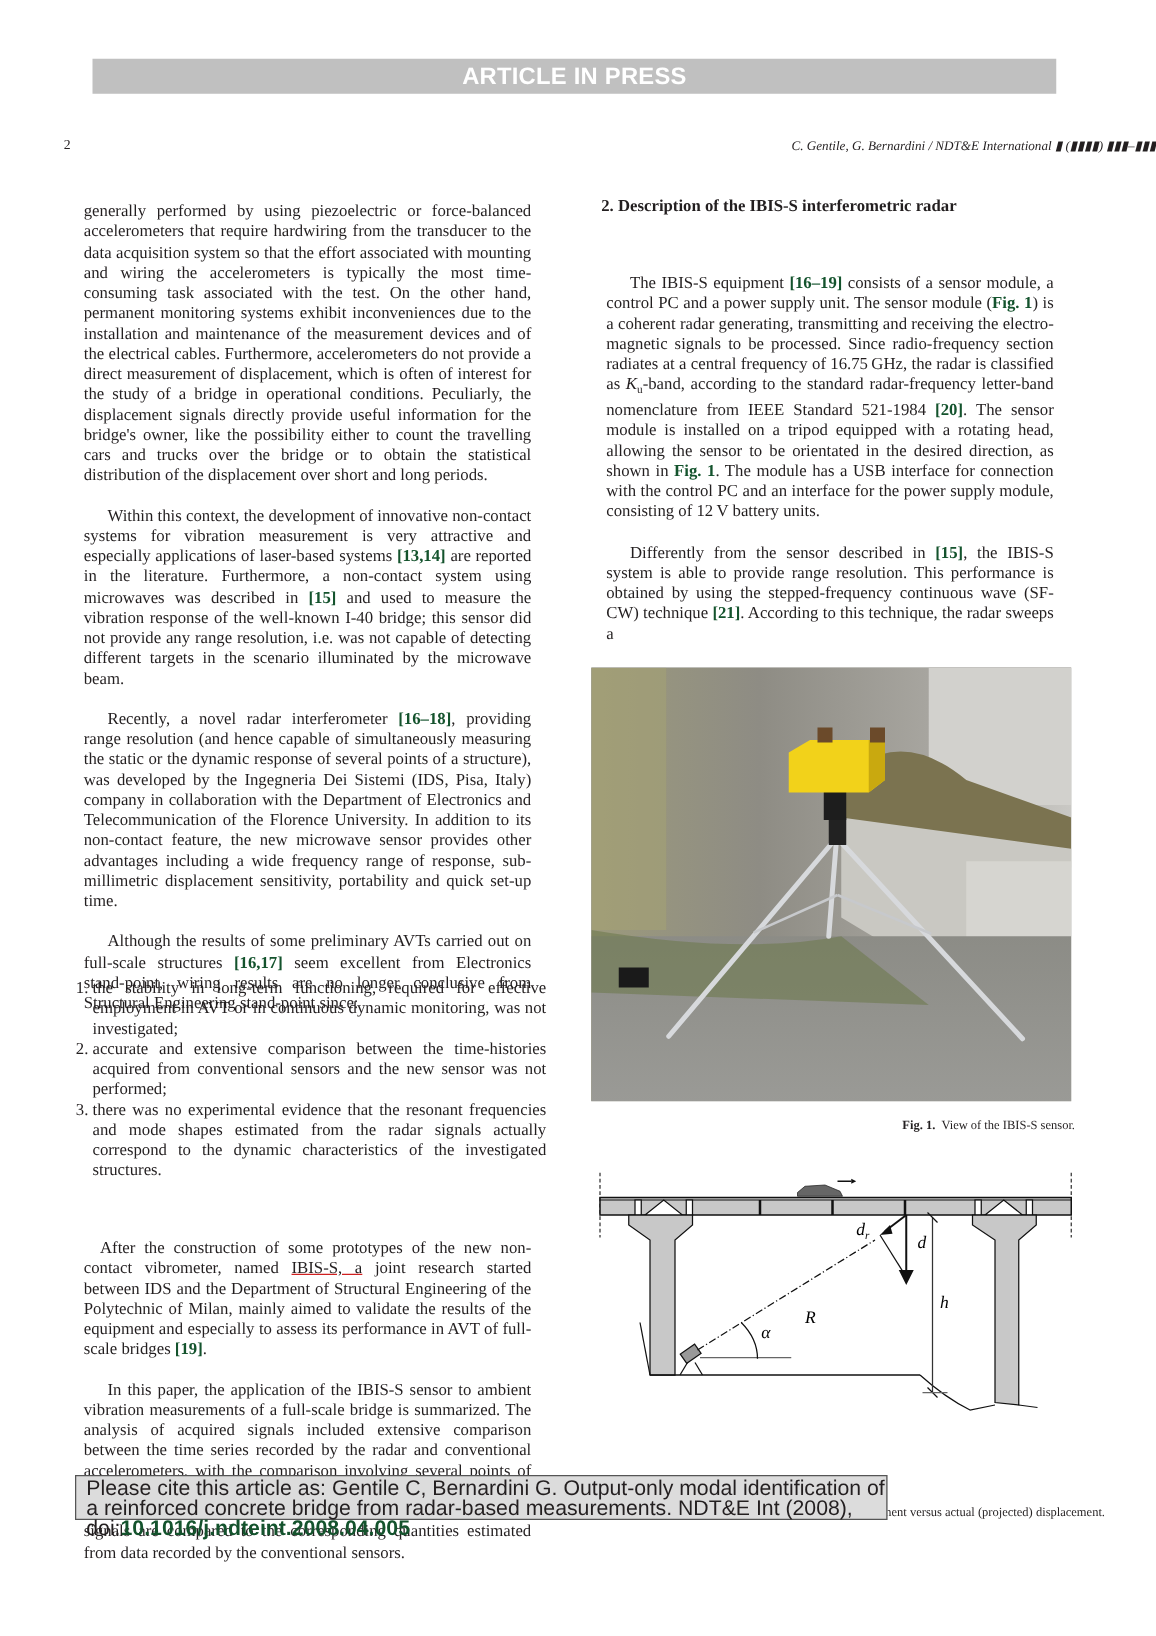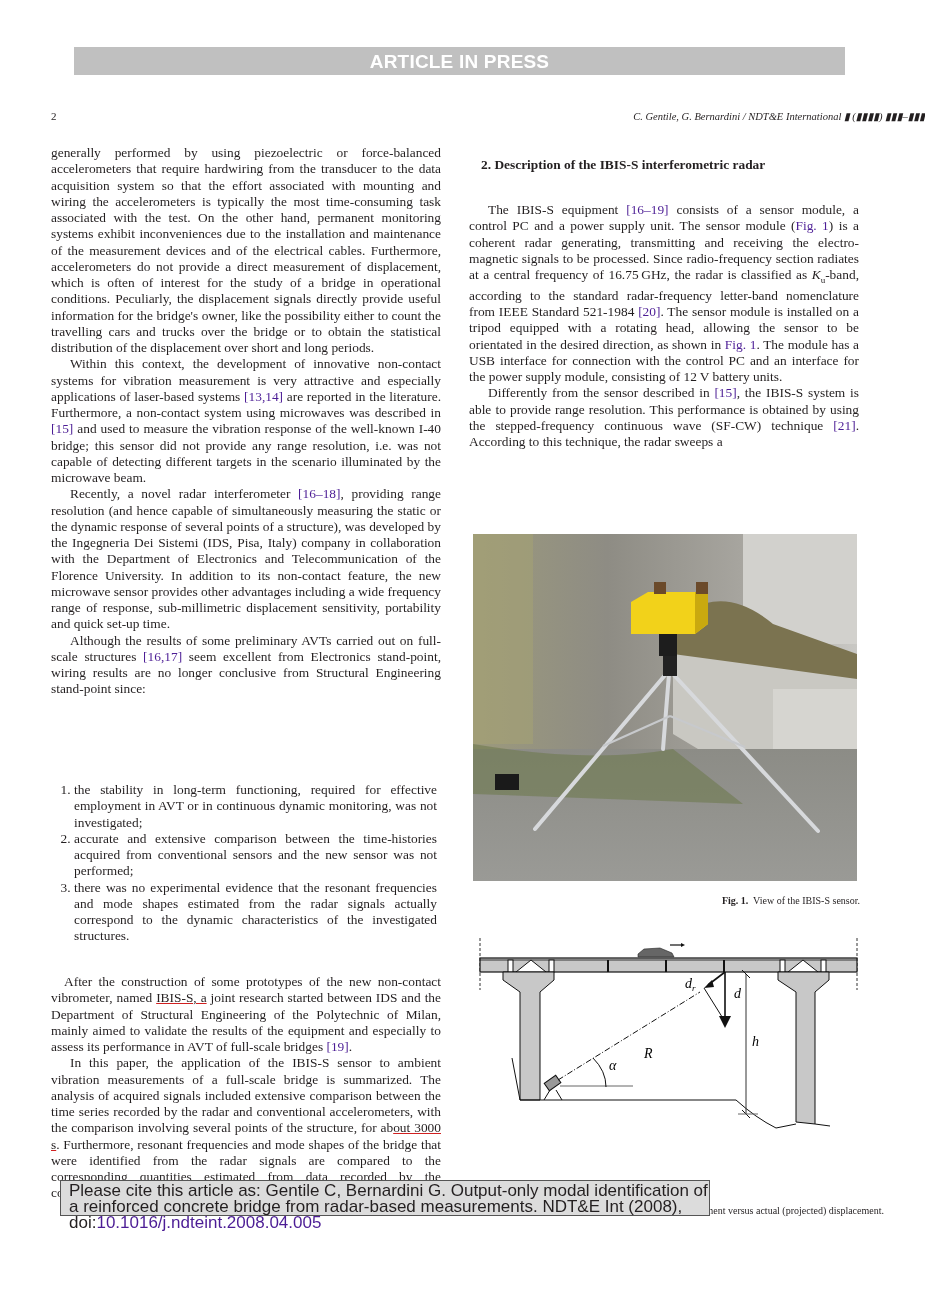--- a/index.html
+++ b/index.html
@@ -8,25 +8,25 @@
   .banner { position:absolute; left:74px; top:47px; width:771px; height:28px;
             background:#c0c0c0; color:#fff; text-align:center;
             font-family:"Liberation Sans","DejaVu Sans",sans-serif; font-weight:bold;
             font-size:19px; line-height:29px; letter-spacing:0.2px; }
   .pagenum { position:absolute; left:51px; top:110px; font-size:11px;
              font-family:"Liberation Serif",serif; }
   .runhead { position:absolute; left:0; width:925px; top:110px; text-align:right;
              font-size:10.5px; font-style:italic; font-family:"Liberation Serif",serif; }
   .col { position:absolute; font-family:"Liberation Serif","DejaVu Serif",serif;
          font-size:13.4px; line-height:16.25px; text-align:justify; }
-  .col p { margin:0; }
+  .col p { margin:16px; }
   .indent { text-indent:19px; }
   .left { left:51px; width:390px; }
   .right { left:469px; width:390px; }
-  .ref { color:#4c1d95; }
+  .ref { color:#14532d;font-weight:bold; }
   h2 { margin:12px; font-size:13.4px; font-weight:bold; line-height:16px; }
   ol { margin:4px; padding-left:19px; }
   ol li { padding-left:0; }
   .underline-red { text-decoration:underline; text-decoration-color:#d02020; }
   .figure1 { position:absolute; left:473px; top:534px; width:384px; height:347px;
              background:#8a8a82; overflow:hidden; }
   .caption { position:absolute; font-family:"Liberation Serif",serif; font-size:10px;
              text-align:right; }
   .caption b { font-weight:bold; }
   .figure2 { position:absolute; left:476px; top:938px; width:384px; height:192px; }

